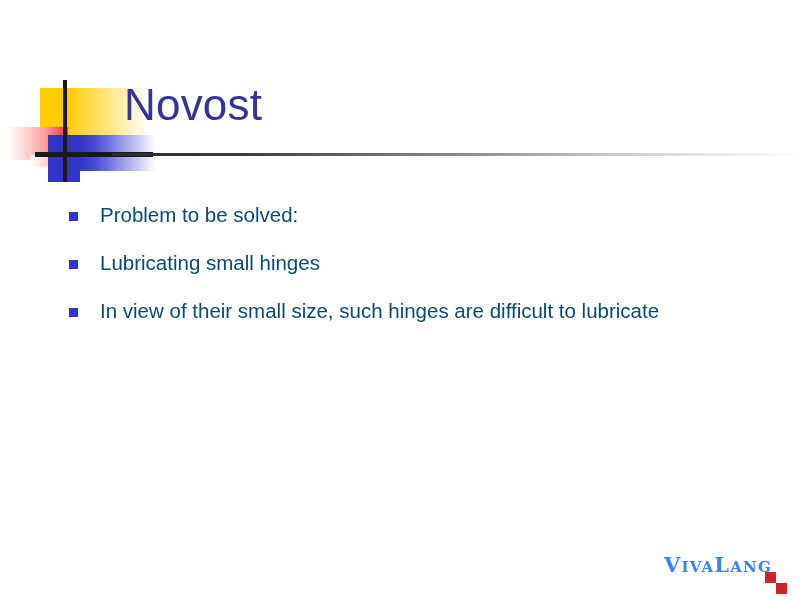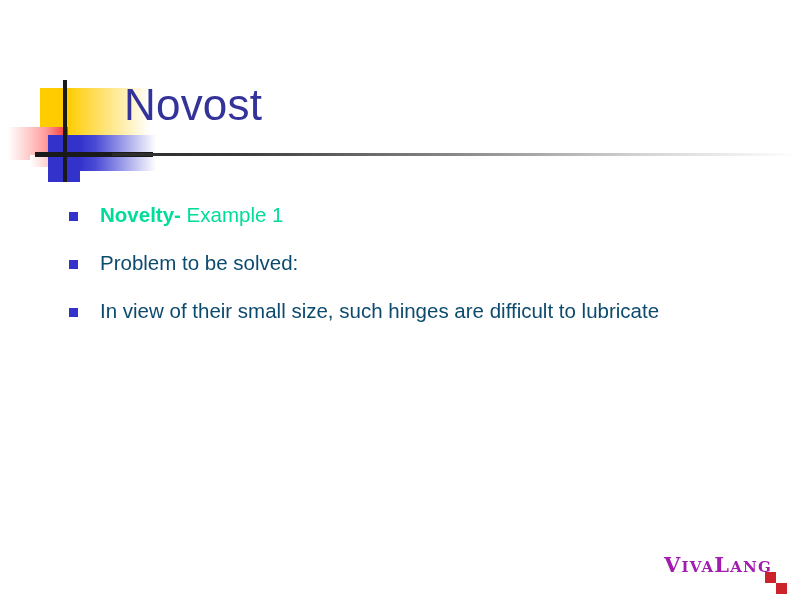--- a/index.html
+++ b/index.html
@@ -169,21 +169,21 @@
   }
   .logo-word {
     position: absolute;
     right: 18px;
     top: 6px;
     font-family: "DejaVu Serif", serif;
     font-variant: small-caps;
     font-weight: bold;
     font-size: 21px;
     letter-spacing: 1.2px;
-    color: #a21caf;
+    color: #3b82f6;
     white-space: nowrap;
   }
   .logo-sq {
     position: absolute;
     background: #cc2229;
   }
   .logo-sq-a {
     right: 14px;
     top: 26px;
     width: 11px;
@@ -211,30 +211,30 @@
     <div class="deco-vbar"></div>
     <div class="deco-hbar"></div>
   </div>
 
   <div class="title">Novost</div>
 
   <div class="title-rule"></div>
 
   <div class="body">
 
-    <div class="bullet-row">
-      <span class="bullet-mark"></span>
-      <span class="bullet-text accent"><span class="lead">Novelty-</span><span> Example 1</span></span>
-    </div>
 
     <div class="bullet-row">
       <span class="bullet-mark"></span>
       <span class="bullet-text"><span>Problem to be solved:</span></span>
     </div>
 
+    <div class="bullet-row">
+      <span class="bullet-mark"></span>
+      <span class="bullet-text"><span>Lubricating small hinges</span></span>
+    </div>
 
     <div class="bullet-row">
       <span class="bullet-mark"></span>
       <span class="bullet-text"><span>In view of their small size, such hinges are difficult to lubricate</span></span>
     </div>
 
   </div>
 
   <div class="logo">
     <div class="logo-word">VivaLang</div>

